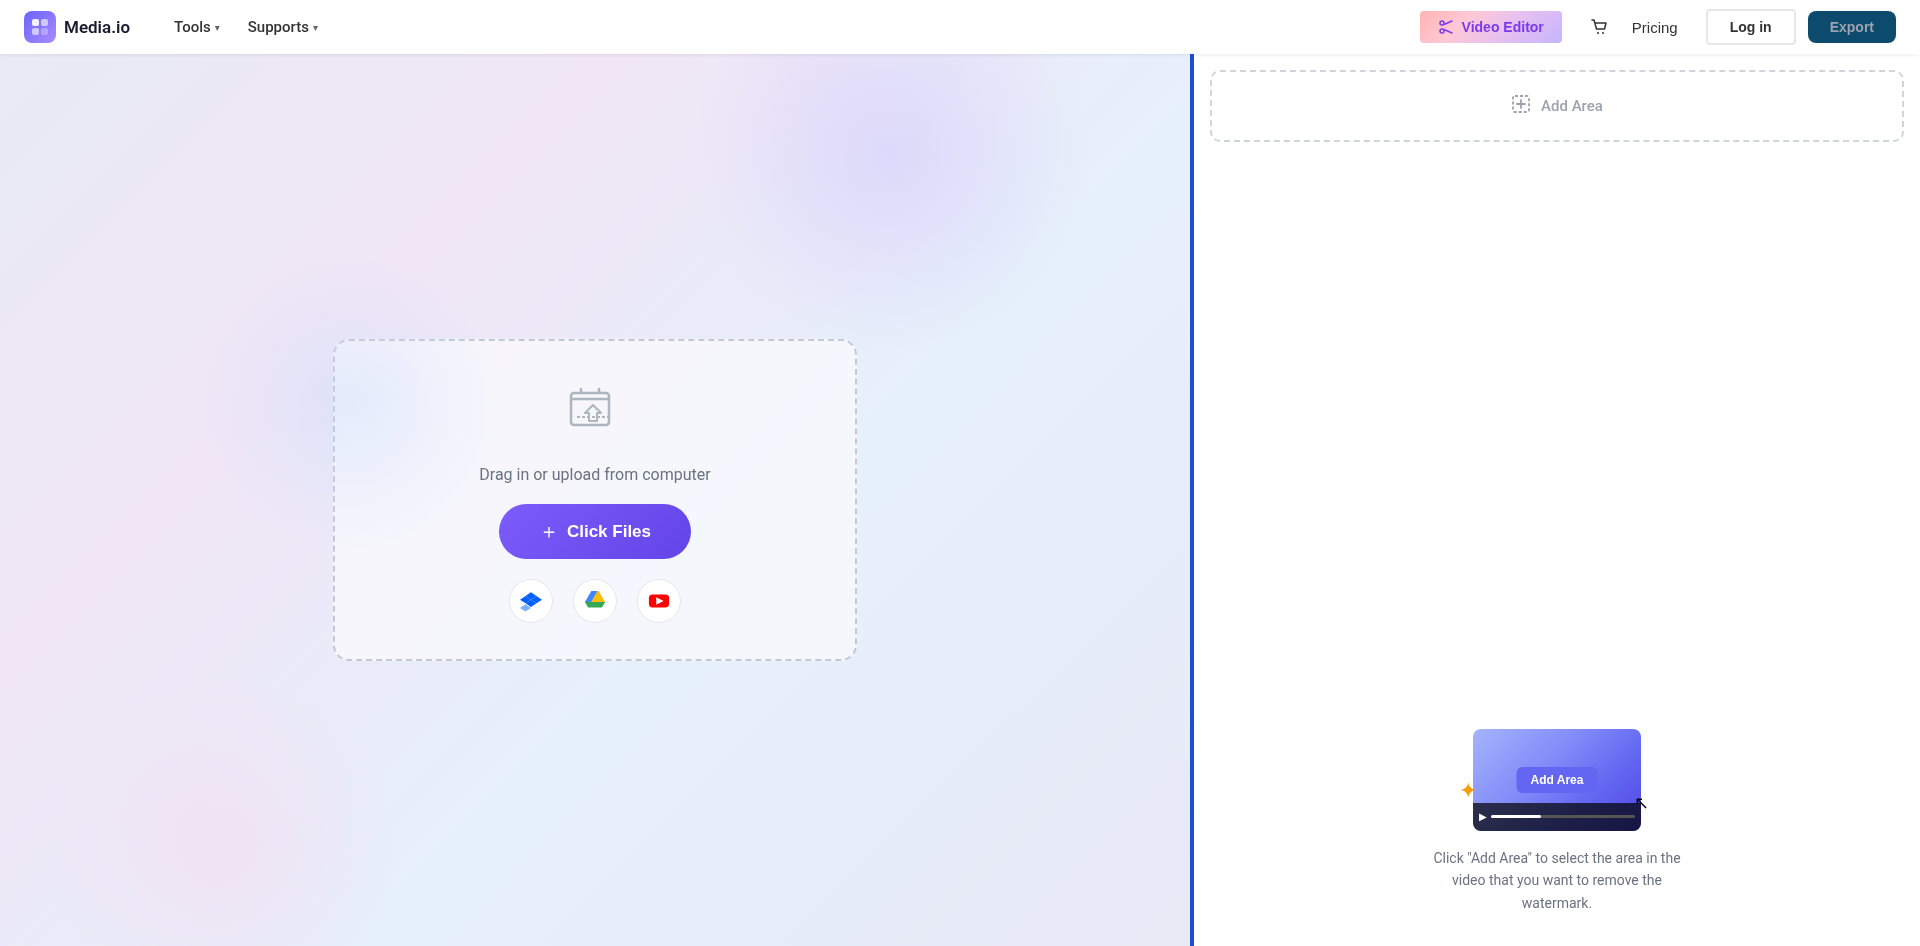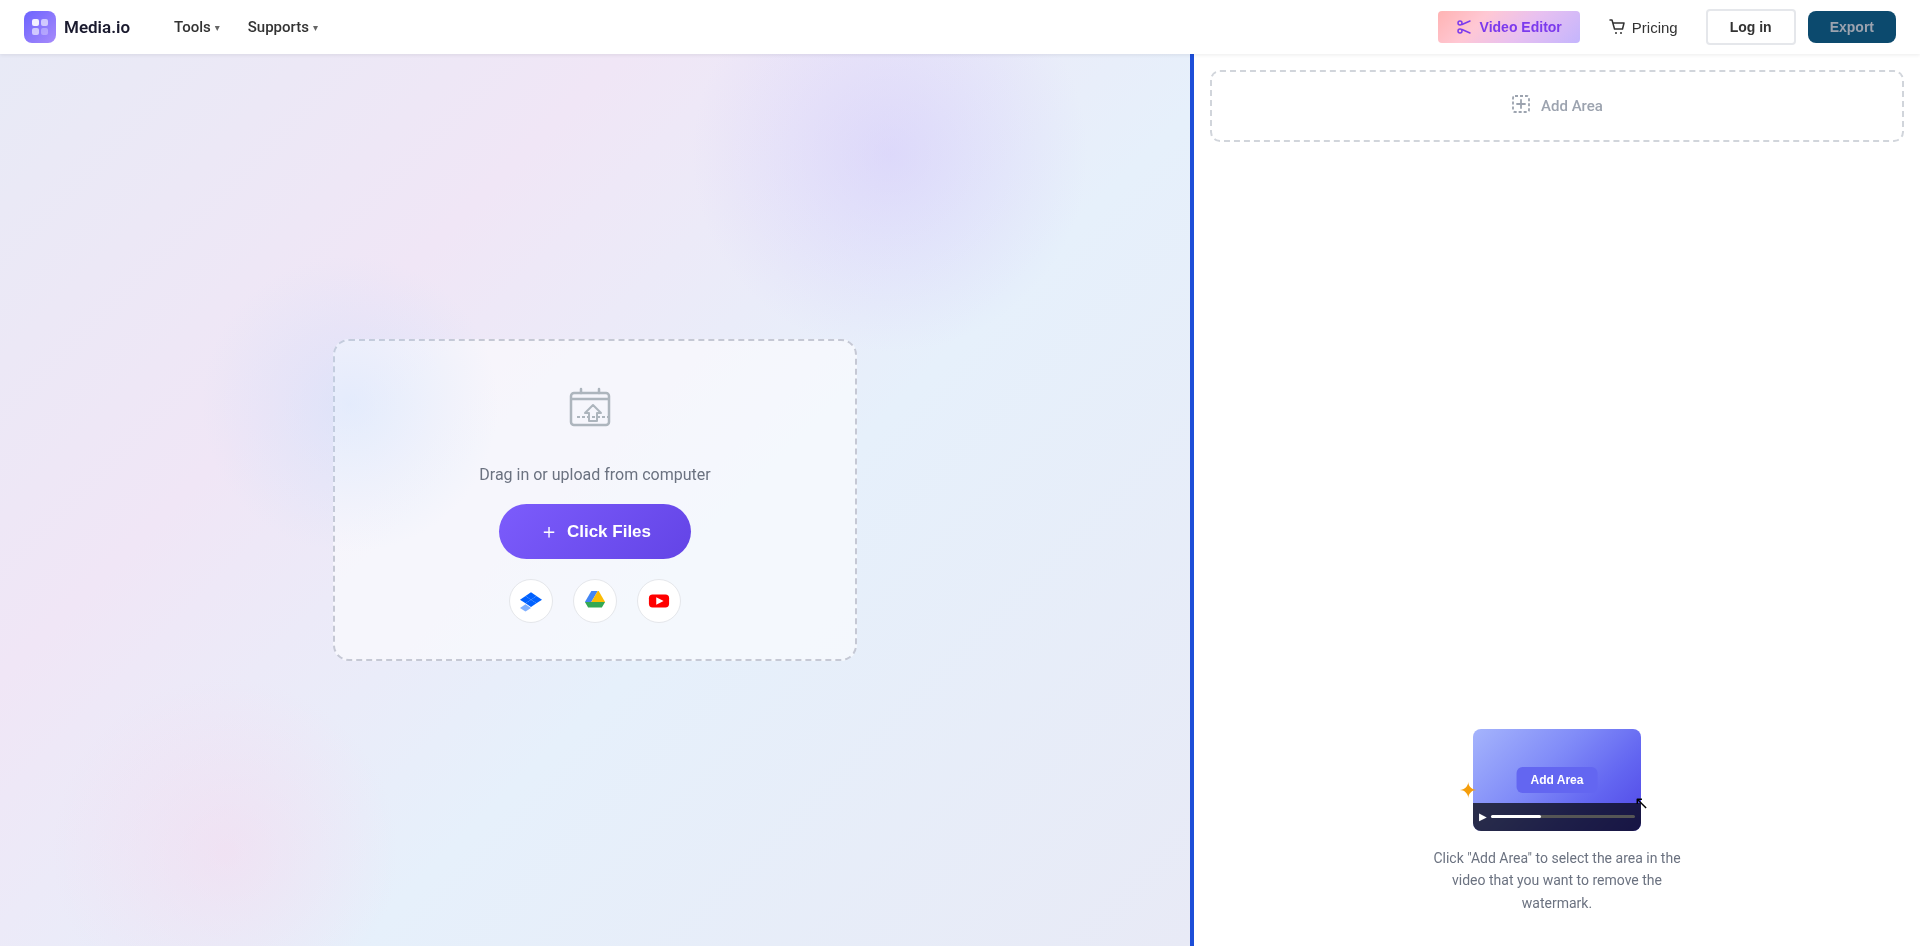--- a/index.html
+++ b/index.html
@@ -79,21 +79,21 @@
       border: none;
       border-radius: 4px;
       cursor: pointer;
       font-size: 14px;
       font-weight: 600;
       color: #7c3aed;
     }
     .btn-pricing {
       display: flex;
       align-items: flex-end;
-      gap: 6px;
+      gap: 24px;
       padding: 8px 16px;
       background: transparent;
       border: none;
       cursor: pointer;
       font-size: 15px;
       font-weight: 500;
       color: #333;
     }
     .btn-login {
       padding: 8px 22px;

